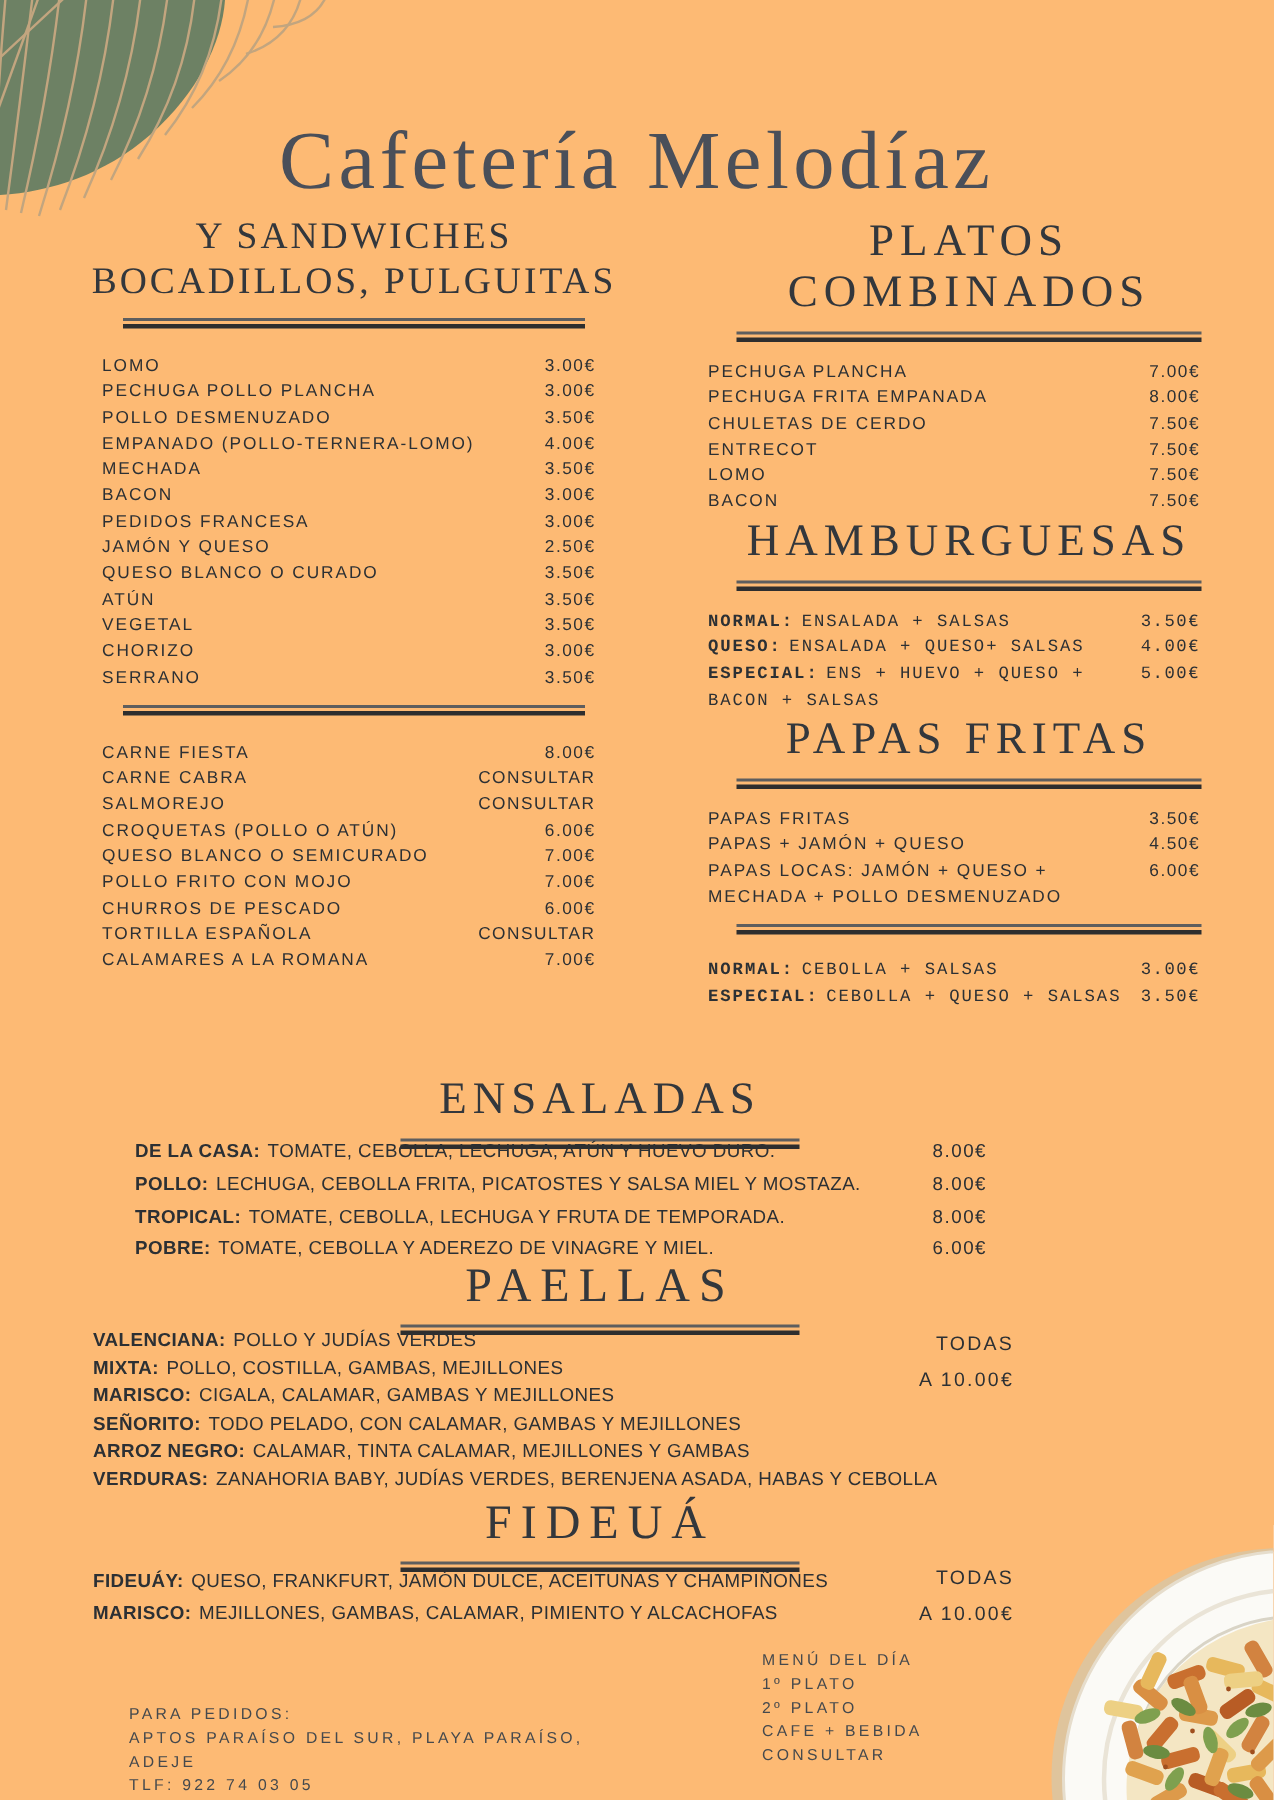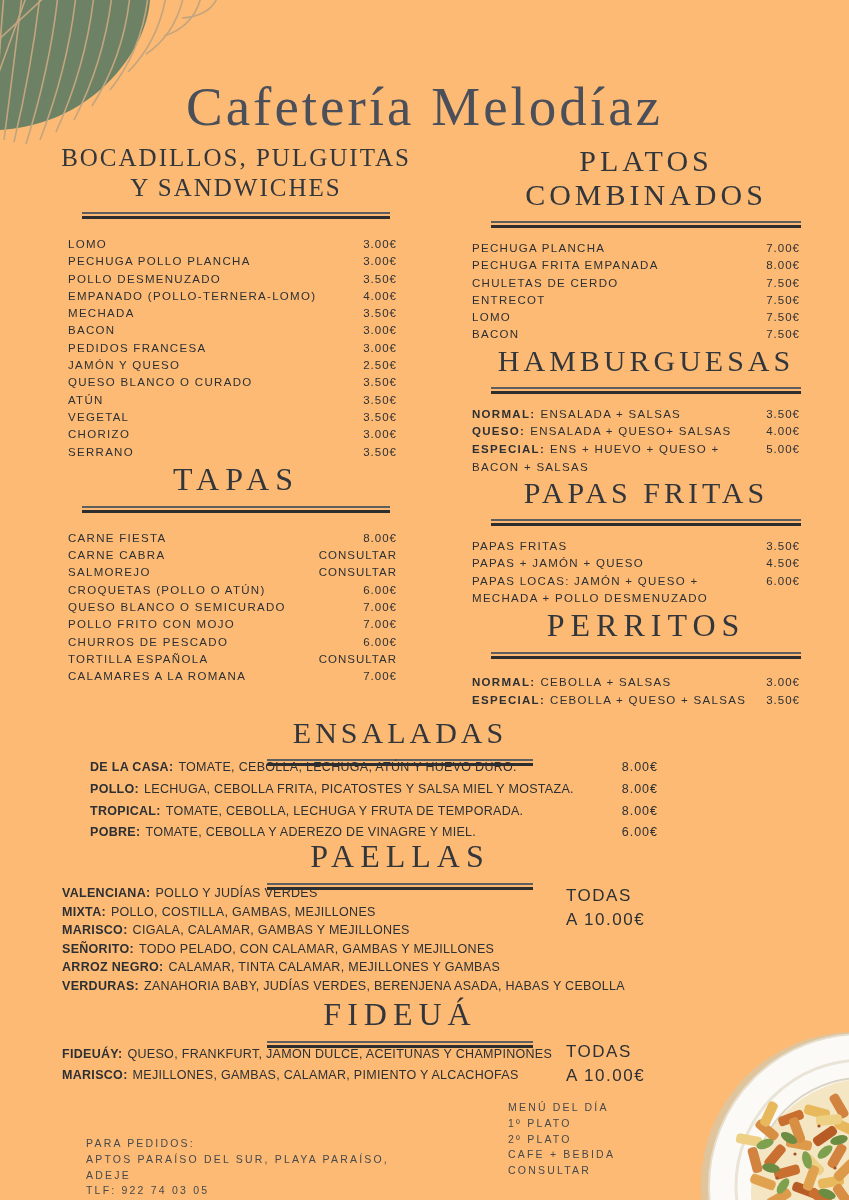--- a/index.html
+++ b/index.html
@@ -20,36 +20,36 @@
   .h-md{font-size:30px;line-height:34px;letter-spacing:4px;}
   .h-lg{font-size:32px;line-height:36px;letter-spacing:6px;}
   .rule{border-top:2px solid #5e5e5e;border-bottom:3px solid #2e2e2e;height:2px;margin:9px auto 0;}
   .rule-l{width:308px;}
   .rule-r{width:310px;}
   .rule-m{width:266px;}
   .items{margin-top:17px;padding:0 35px 0 28px;}
   .items-r{margin-top:12px;padding:0 22px 0 2px;}
   .row{display:flex;justify-content:space-between;align-items:flex-start;
        font-size:11.5px;letter-spacing:1.3px;line-height:17.3px;}
-  .row-h{line-height:17.6px;}
+  .row-h{line-height:17.6px;font-family:Liberation Mono, monospace;}
   .nm,.dsc{white-space:pre-line;}
   .txt{flex:1;padding-right:8px;}
   .pr{white-space:nowrap;letter-spacing:1px;}
   .lbl{font-weight:bold;margin-right:5px;}
   .mt10{margin-top:10px;}.mt16{margin-top:16px;}.mt28{margin-top:28px;}
   .wide-head{position:absolute;left:180px;width:440px;text-align:center;}
   .eh{top:716px;}.ph{top:838px;}.fh{top:996px;}
   .wide-items{position:absolute;left:62px;width:568px;}
   .ens-items{top:757px;margin-left:28px;}
   .ens-items .row{font-size:12.5px;letter-spacing:0.3px;line-height:21.8px;}
   .pae-items{top:884px;}
   .prow{font-size:12.5px;letter-spacing:0.3px;line-height:18.6px;}
   .fid-items{top:1044px;}
   .fid-items .prow{line-height:21px;}
-  .note{position:absolute;width:110px;text-align:left;font-size:17px;
+  .note{position:absolute;width:110px;text-align:right;font-size:13px;
         letter-spacing:1.5px;line-height:24px;}
   .pae-note{left:566px;top:884px;}
   .fid-note{left:566px;top:1040px;}
   .foot{position:absolute;font-size:10.5px;letter-spacing:2.2px;line-height:15.8px;color:#45494d;margin-top:36px;}
   .foot-left{left:86px;top:1100px;}
   .foot-right{left:508px;top:1064px;}
 </style>
 </head>
 <body>
 
@@ -73,22 +73,22 @@
       <path d="M220 -10 Q214 16 182 18"></path>
       <path d="M-6 44 L50 -8"></path>
       <path d="M-6 86 L28 -8"></path>
     </g>
   </svg>
 
   <h1 class="title">Cafetería Melodíaz</h1>
 
   <div class="col col-left">
     <h2 class="sec h-boc">
+      <div>Y SANDWICHES</div>
       <div>BOCADILLOS, PULGUITAS</div>
-      <div>Y SANDWICHES</div>
     </h2>
     <div class="rule rule-l"></div>
     <div class="items">
       <div class="row">
           <span class="nm">LOMO</span>
           <span class="pr">3.00€</span>
         </div>
       <div class="row">
           <span class="nm">PECHUGA POLLO PLANCHA</span>
           <span class="pr">3.00€</span>
@@ -132,21 +132,20 @@
       <div class="row">
           <span class="nm">CHORIZO</span>
           <span class="pr">3.00€</span>
         </div>
       <div class="row">
           <span class="nm">SERRANO</span>
           <span class="pr">3.50€</span>
         </div>
     </div>
 
-    <h2 class="sec h-lg">TAPAS</h2>
     <div class="rule rule-l"></div>
     <div class="items">
       <div class="row">
           <span class="nm">CARNE FIESTA</span>
           <span class="pr">8.00€</span>
         </div>
       <div class="row">
           <span class="nm">CARNE CABRA</span>
           <span class="pr">CONSULTAR</span>
         </div>
@@ -240,21 +239,20 @@
           <span class="nm">PAPAS + JAMÓN + QUESO</span>
           <span class="pr">4.50€</span>
         </div>
       <div class="row">
           <span class="nm">PAPAS LOCAS: JAMÓN + QUESO +
 MECHADA + POLLO DESMENUZADO</span>
           <span class="pr">6.00€</span>
         </div>
     </div>
 
-    <h2 class="sec h-lg mt28">PERRITOS</h2>
     <div class="rule rule-r"></div>
     <div class="items-r" style="margin-top:15px;">
       <div class="row row-h">
           <span class="txt"><b class="lbl">NORMAL:</b><span class="dsc">CEBOLLA + SALSAS</span></span>
           <span class="pr">3.00€</span>
         </div>
       <div class="row row-h">
           <span class="txt"><b class="lbl">ESPECIAL:</b><span class="dsc">CEBOLLA + QUESO + SALSAS</span></span>
           <span class="pr">3.50€</span>
         </div>

